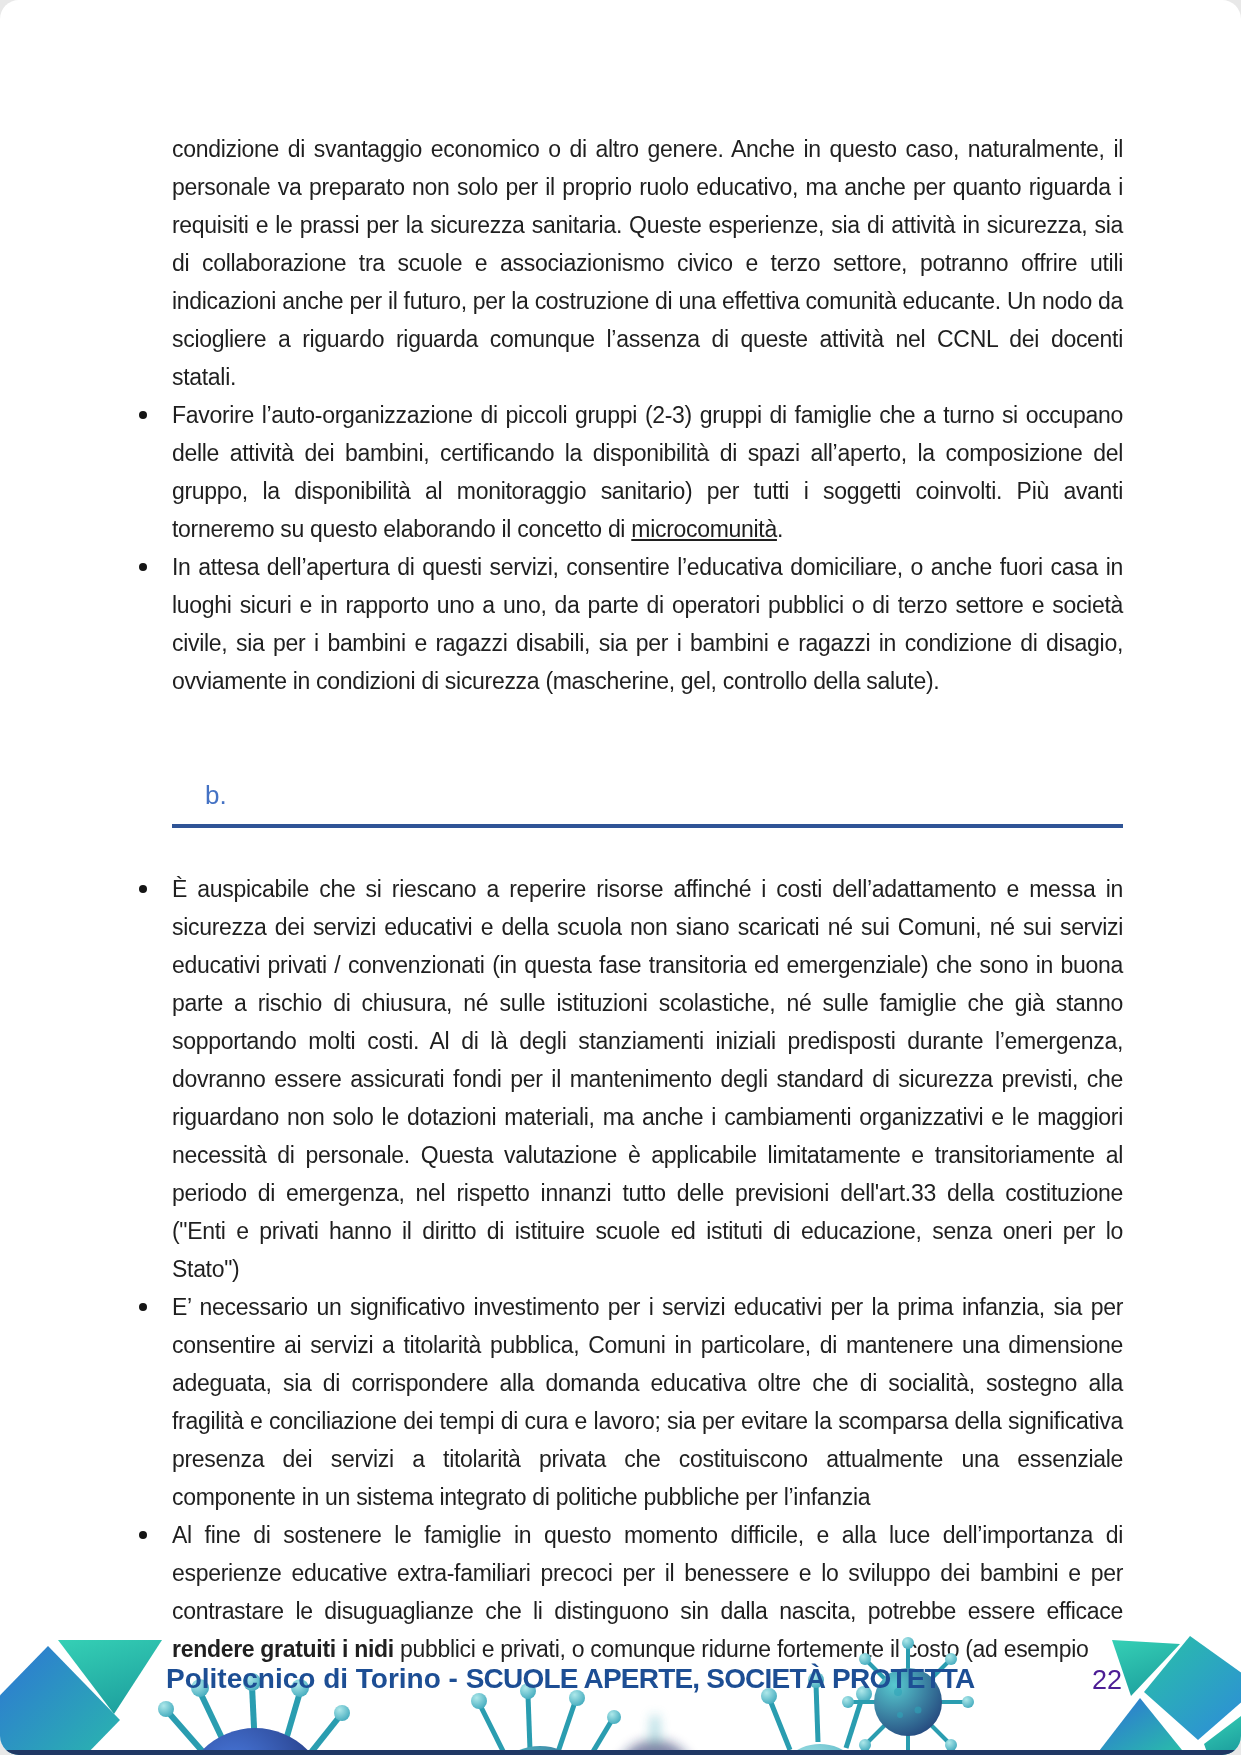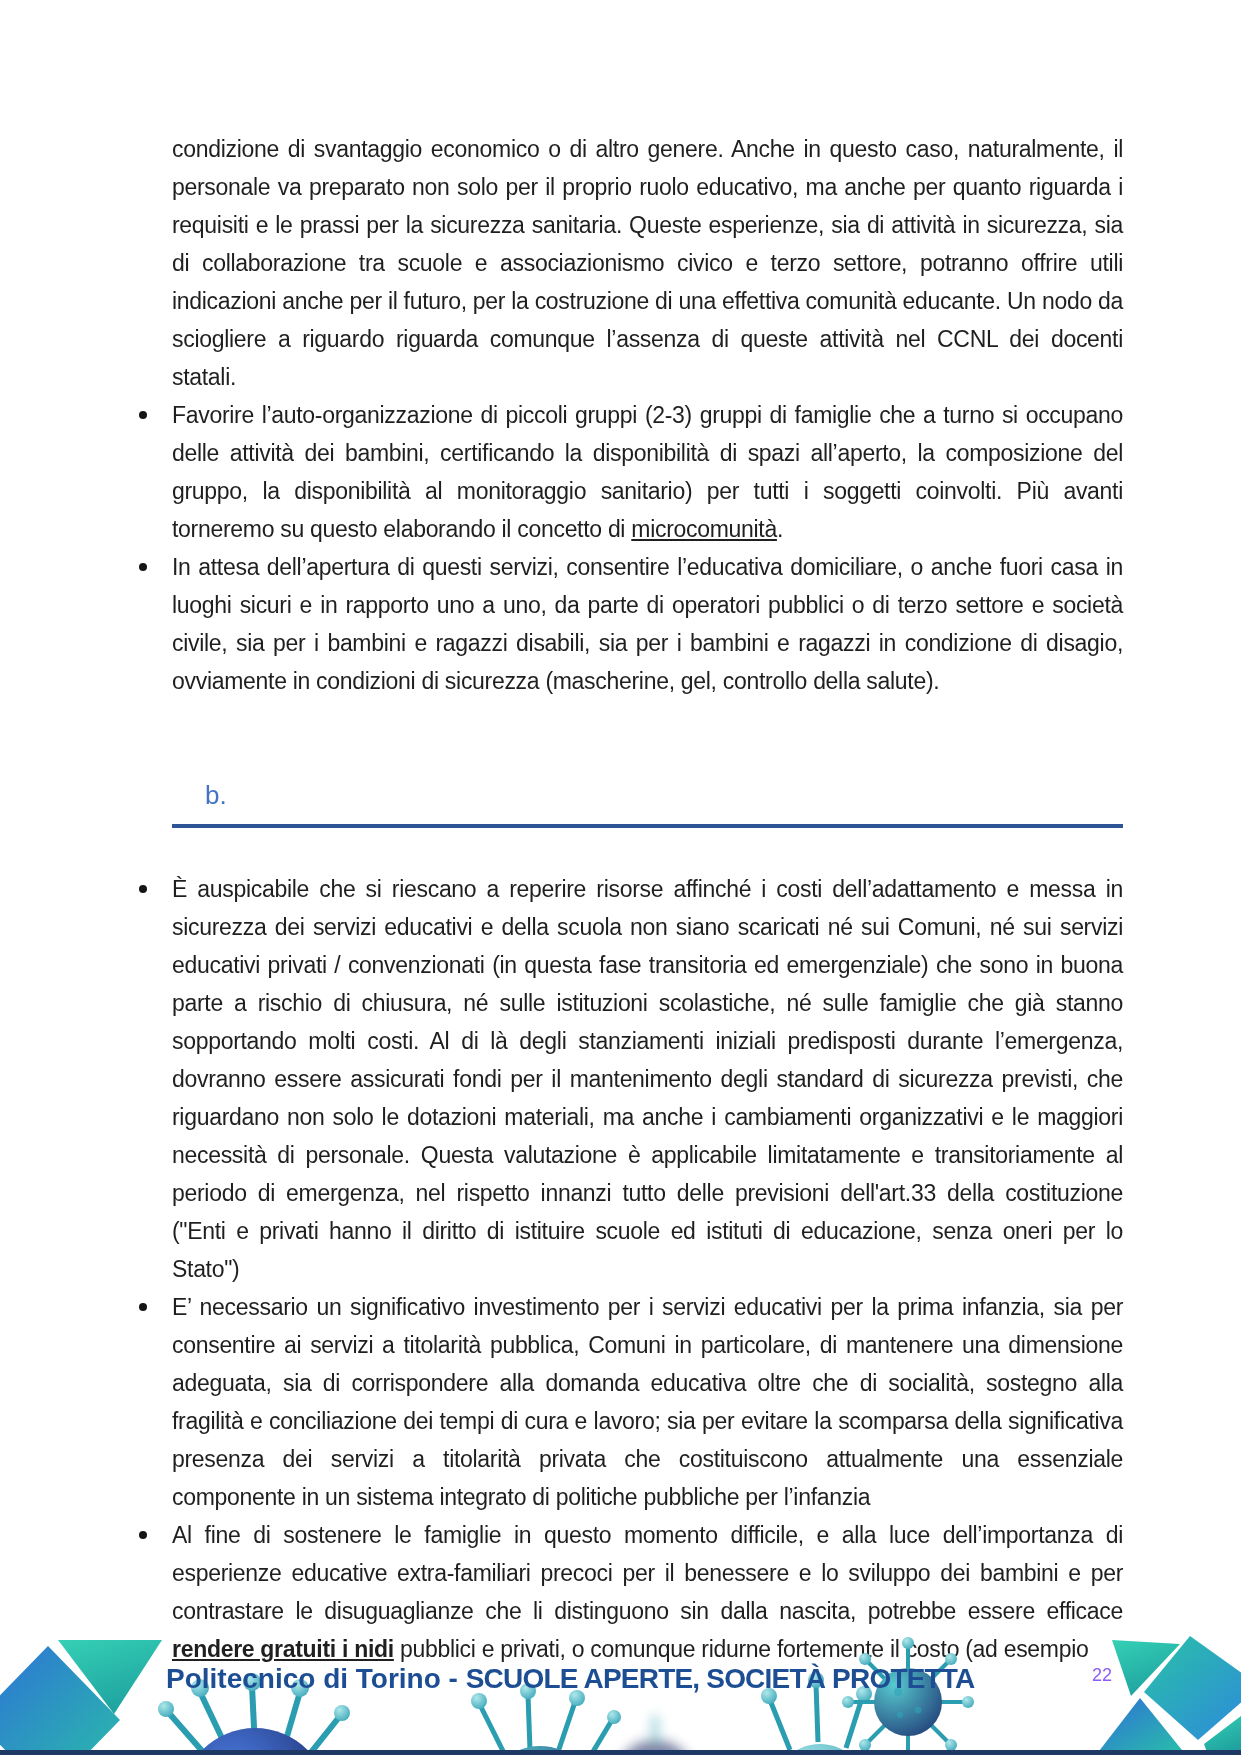--- a/index.html
+++ b/index.html
@@ -3,40 +3,41 @@
 <meta charset="utf-8">
 <style>
   html,body{margin:0;padding:0;background:#e8e8e8;}
   .page{
     position:relative;
     width:1241px;height:1755px;
     margin:0 auto;
     background:#ffffff;
     overflow:hidden;
     font-family:"Liberation Sans", sans-serif;
+    border-radius:19px;
   }
   
   .doc{
     position:absolute;
     left:172px; top:130px;
     width:951px;
     color:#1f1f1f;
     font-size:23px;
     line-height:38px;
     letter-spacing:-0.3px;
     text-align:justify;
   }
   .para{position:relative;}
   .dot{
     position:absolute;
     left:-33px; top:15px;
     width:8px;height:8px;border-radius:50%;
     background:#151515;
   }
-  .seg-b{font-weight:bold;text-decoration:underline;}
+  .seg-b{font-weight:bold;}
   .seg-u{text-decoration:underline;}
   .heading{
     display:flex;
     align-items:baseline;
     gap:38px;
     margin:80px 0 42px 0;
     padding:0 0 14px 33px;
     border-bottom:4px solid var(--rule,#2F5496);
     color:var(--heading,#4472C4);
     font-size:26px;
@@ -53,22 +54,22 @@
     font-weight:bold;
     font-size:28px;
     color:var(--brand,#1D4E94);
     z-index:5;
     text-align:right;
   }
   .footer-title .sub{letter-spacing:-0.8px;}
   .page-number{
     position:absolute;
     left:1092px; top:1665px;
-    font-size:18px;
-    color:#8b5cf6;
+    font-size:27px;
+    color:#4c1d95;
     z-index:6;
   }
 </style>
 </head>
 <body>
 
 <div class="page">
 
   <div class="doc">
       <div class="para"><span>condizione di svantaggio economico o di altro genere. Anche in questo caso, naturalmente, il personale va preparato non solo per il proprio ruolo educativo, ma anche per quanto riguarda i requisiti e le prassi per la sicurezza sanitaria. Queste esperienze, sia di attività in sicurezza, sia di collaborazione tra scuole e associazionismo civico e terzo settore, potranno offrire utili indicazioni anche per il futuro, per la costruzione di una effettiva comunità educante. Un nodo da sciogliere a riguardo riguarda comunque l’assenza di queste attività nel CCNL dei docenti statali.</span></div>

